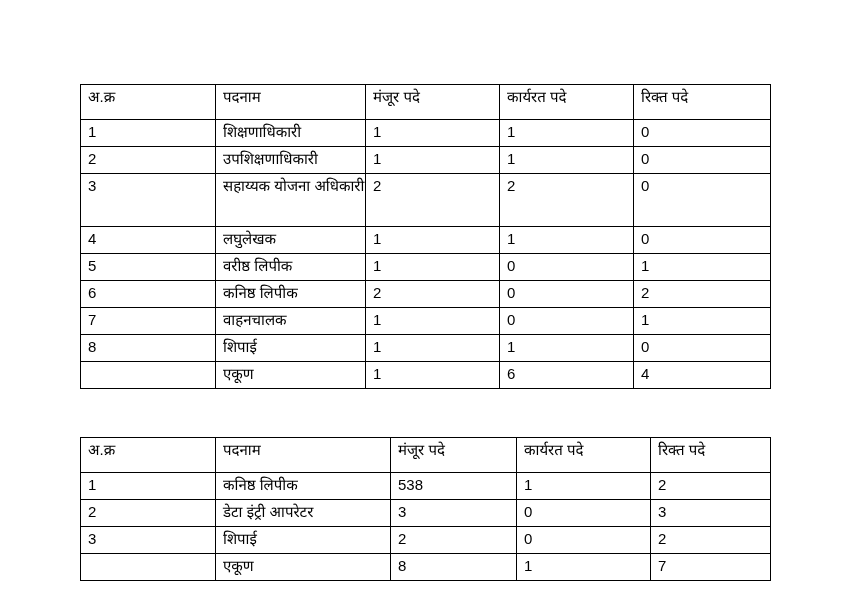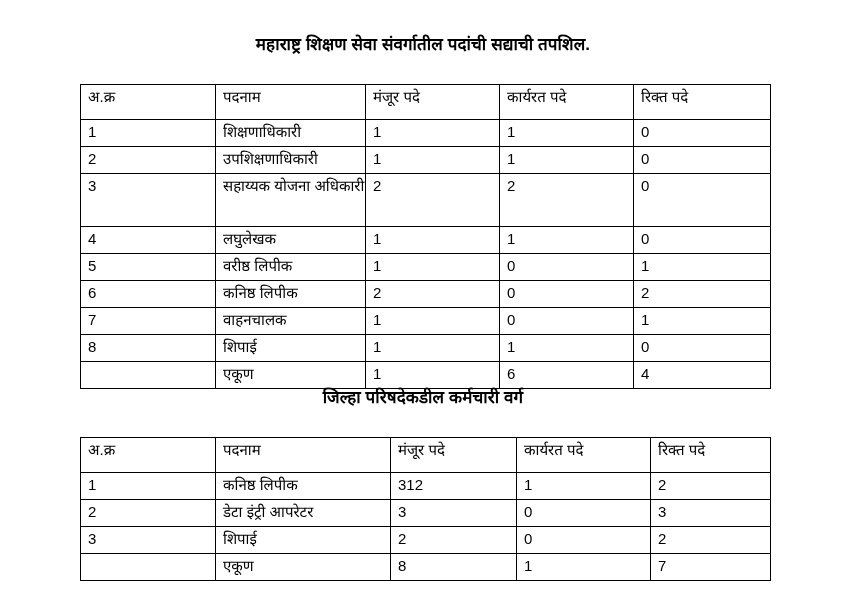--- a/index.html
+++ b/index.html
@@ -94,21 +94,20 @@
   #table-zp .c4 { width: 120px; }
 
   .bold-val { font-weight: bold; }
   .cell-multiline { white-space: pre-line; }
 </style>
 </head>
 <body>
 
 <div class="page">
 
-  <div class="doc-title" id="title-1">महाराष्ट्र शिक्षण सेवा  संवर्गातील पदांची सद्याची तपशिल.</div>
 
   <table class="data-table" id="table-posts">
     <colgroup>
       <col class="c0">
         <col class="c1">
         <col class="c2">
         <col class="c3">
         <col class="c4">
     </colgroup>
     <thead>
@@ -180,21 +179,20 @@
       <tr>
         <td></td>
         <td>एकूण</td>
         <td>1</td>
         <td>6</td>
         <td>4</td>
       </tr>
     </tbody>
   </table>
 
-  <div class="doc-title" id="title-2">जिल्हा परिषदेकडील कर्मचारी वर्ग</div>
 
   <table class="data-table" id="table-zp">
     <colgroup>
       <col class="c0">
         <col class="c1">
         <col class="c2">
         <col class="c3">
         <col class="c4">
     </colgroup>
     <thead>
@@ -203,21 +201,21 @@
         <th>पदनाम</th>
         <th>मंजूर पदे</th>
         <th>कार्यरत पदे</th>
         <th>रिक्त पदे</th>
       </tr>
     </thead>
     <tbody>
       <tr>
         <td>1</td>
         <td>कनिष्ठ लिपीक</td>
-        <td>312</td>
+        <td>538</td>
         <td class="bold-val">1</td>
         <td class="bold-val">2</td>
       </tr>
       <tr>
         <td>2</td>
         <td>डेटा इंट्री आपरेटर</td>
         <td>3</td>
         <td class="bold-val">0</td>
         <td class="bold-val">3</td>
       </tr>

